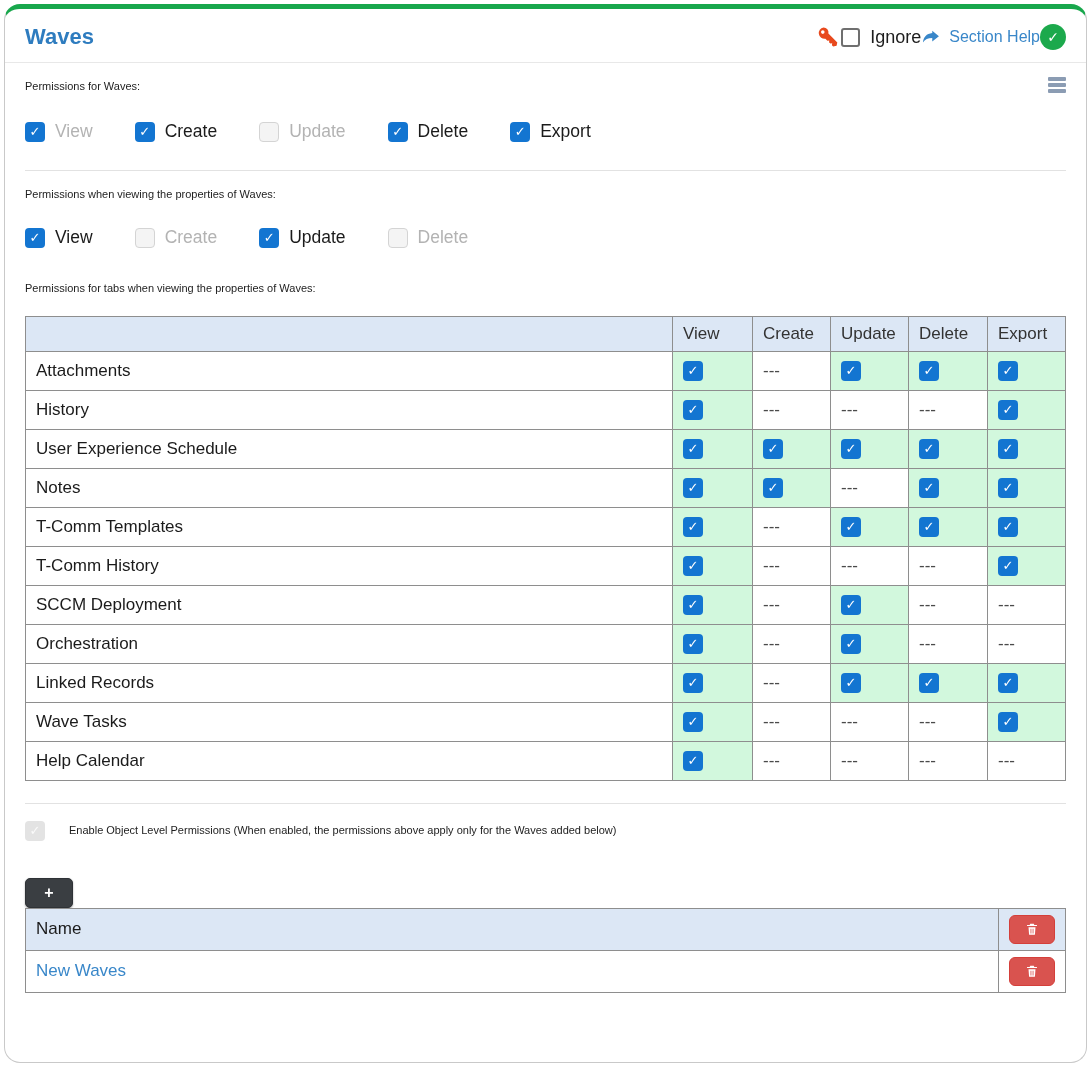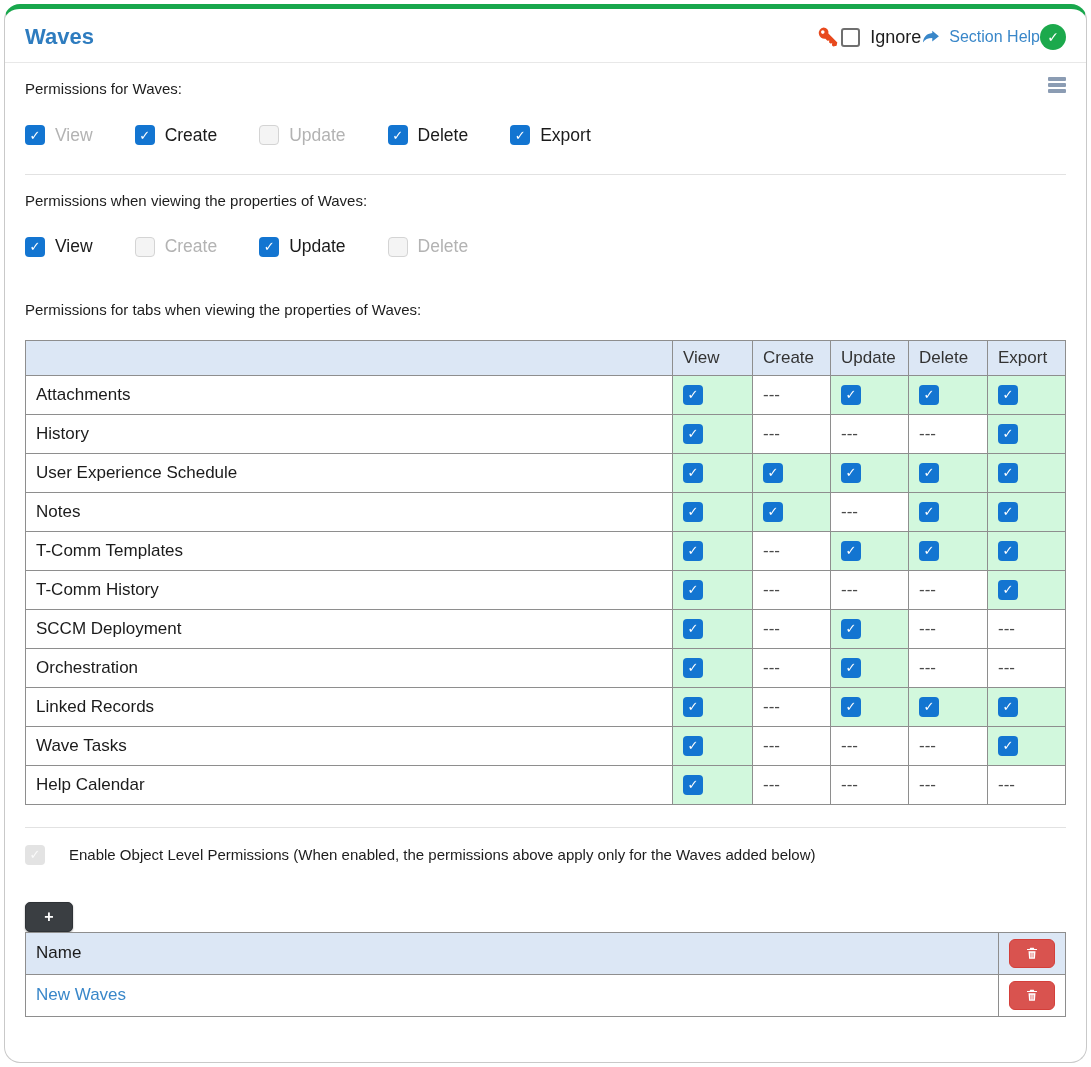--- a/index.html
+++ b/index.html
@@ -35,21 +35,21 @@
   .key-icon{width:24px;height:24px;display:inline-flex}
   .ignore-wrap{display:flex;align-items:center;gap:10px;cursor:pointer}
   .ignore-box{width:19px;height:19px;border:2px solid #6f6f6f;border-radius:3px;background:#fff}
   .ignore-label{font-size:18px;color:#1d1d1d}
   .section-help{display:flex;align-items:center;gap:8px;color:var(--link_blue);text-decoration:none;font-size:16px;cursor:pointer}
   .arrow-icon{width:20px;height:20px;display:inline-flex}
   .ok-badge{width:26px;height:26px;border-radius:50%;background:#1ca94c;color:#fff;
     display:inline-flex;align-items:center;justify-content:center;font-size:14px;font-weight:bold}
   .content{padding:0 20px 16px 20px}
   .section-head{display:flex;justify-content:space-between;align-items:flex-start;margin-top:16px}
-  .section-label{font-size:15px;color:#1d1d1d;line-height:1.3}
+  .section-label{font-size:11px;color:#1d1d1d;line-height:1.3}
   .hamburger{width:18px;padding:0;border:none;background:none;cursor:pointer;margin-top:-4px}
   .hamburger i{display:block;height:4px;background:var(--hamburger_gray);border-radius:1px;margin:2px 0}
   .cb-row{display:flex;gap:42px;margin-top:26px;align-items:center}
   .cb-item{display:inline-flex;align-items:center;gap:10px;cursor:pointer}
   .cb{width:20px;height:20px;border-radius:4px;display:inline-flex;align-items:center;justify-content:center;
       font-size:13px;font-weight:bold;color:#fff;flex:0 0 auto}
   .cb.checked{background:var(--checkbox_blue)}
   .cb.unchecked{background:#f4f4f4;border:1px solid #d4d4d4}
   .cb.gray-checked{background:#e3e3e3;color:#fafafa}
   .cb-label{font-size:17.5px;color:#1b1b1b}
@@ -154,21 +154,21 @@
         <label class="cb-item">
           <span class="cb checked">✓</span>
           <span class="cb-label">Update</span>
         </label>
         <label class="cb-item disabled">
           <span class="cb unchecked"></span>
           <span class="cb-label">Delete</span>
         </label>
       </div>
 
-    <div class="section-label" style="margin-top:43px">Permissions for tabs when viewing the properties of Waves:</div>
+    <div class="section-label" style="margin-top:33px">Permissions for tabs when viewing the properties of Waves:</div>
 
     <table class="perm-table">
       <thead>
         <tr>
           <th></th>
           <th style="width:80px">View</th>
           <th style="width:78px">Create</th>
           <th style="width:78px">Update</th>
           <th style="width:79px">Delete</th>
           <th style="width:78px">Export</th>

